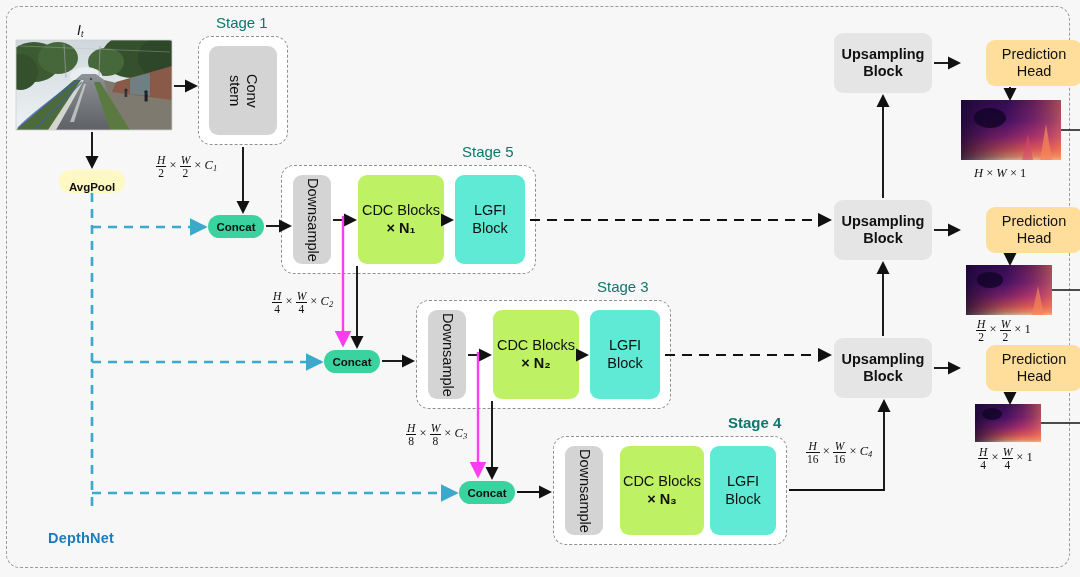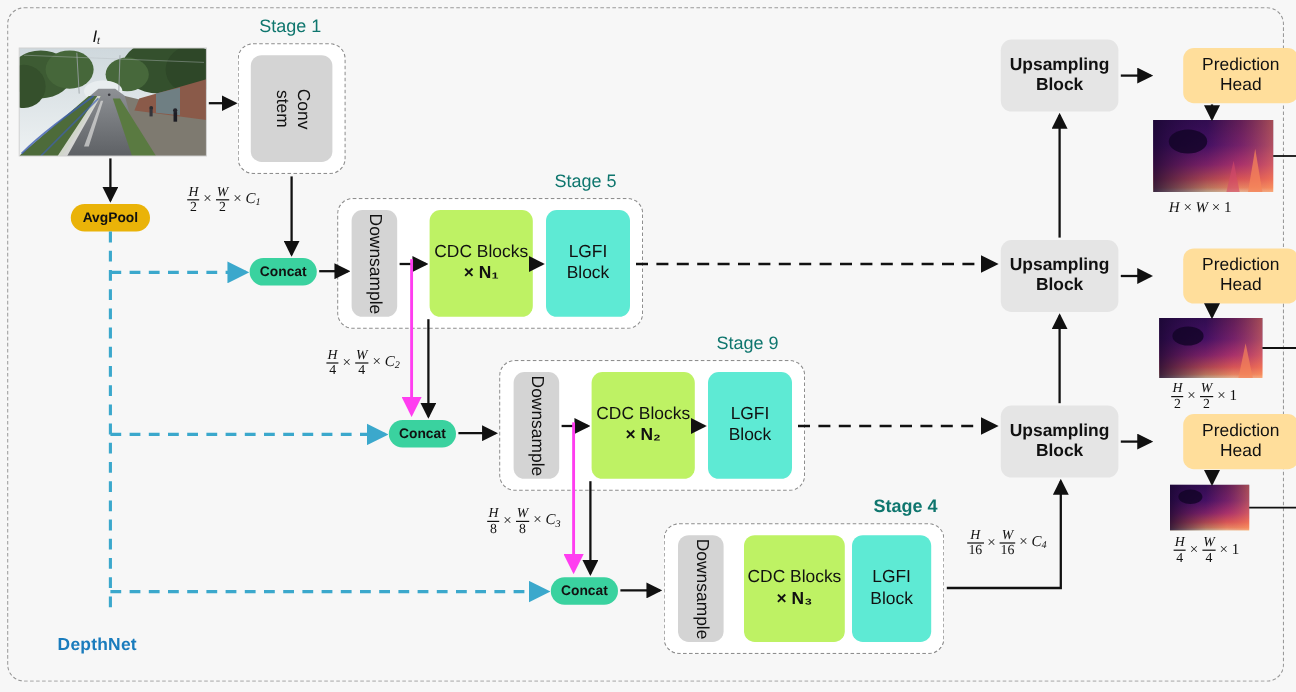--- a/index.html
+++ b/index.html
@@ -21,21 +21,21 @@
   .blk.gray{background:#d4d4d4;}
   .blk.peach{background:#bef264;}
   .blk.blue{background:#5eead4;}
   .blk.green{background:#e5e5e5;font-weight:bold;}
   .blk.yellow{background:#ffde9b;margin-left:24px;}
   .vtext{writing-mode:vertical-rl;transform:rotate(180deg);white-space:nowrap;}
   .vtext.down{writing-mode:vertical-rl;transform:none;}
 
   .pill{position:absolute;border-radius:999px;display:flex;align-items:center;justify-content:center;
         font-size:11.5px;font-weight:bold;color:#111;}
-  .pill.orange{background:#eab308;}
+  .pill.orange{background:#fef9c3;align-items:flex-end;}
   .pill.teal{background:#3ad29f;}
   .imglabel{position:absolute;font-size:14px;color:#111;font-style:italic;white-space:nowrap;}
 
   .dimlabel{position:absolute;font-size:12.5px;color:#111;white-space:nowrap;font-family:"Liberation Serif",serif;}
   .frac{display:inline-block;vertical-align:middle;text-align:center;line-height:1.05;font-size:11.5px;}
   .frac .num{display:block;border-bottom:1px solid #111;padding:0 1px;}
   .frac .den{display:block;padding:0 1px;}
   .it{font-style:italic;}
   .sub{font-size:8.5px;vertical-align:-2px;}
 
@@ -151,21 +151,21 @@
   <div class="blk peach" style="left:358px;top:175px;width:86px;height:89px;">
     <span>
       <span>CDC Blocks</span><br>
       <b>× N₁</b>
     </span>
   </div>
   <div class="blk blue" style="left:455px;top:175px;width:70px;height:89px;">
     <span>LGFI<br>Block</span>
   </div>
 
-  <div class="stage-title" style="left:597px;top:278px;">Stage 9</div>
+  <div class="stage-title" style="left:597px;top:278px;">Stage 3</div>
   <div class="dashgroup" style="left:416px;top:300px;width:255px;height:109px;"></div>
   <div class="blk gray" style="left:428px;top:310px;width:38px;height:89px;">
     <span class="vtext down">Downsample</span>
   </div>
   <div class="blk peach" style="left:493px;top:310px;width:86px;height:89px;">
     <span>
       <span>CDC Blocks</span><br>
       <b>× N₂</b>
     </span>
   </div>

